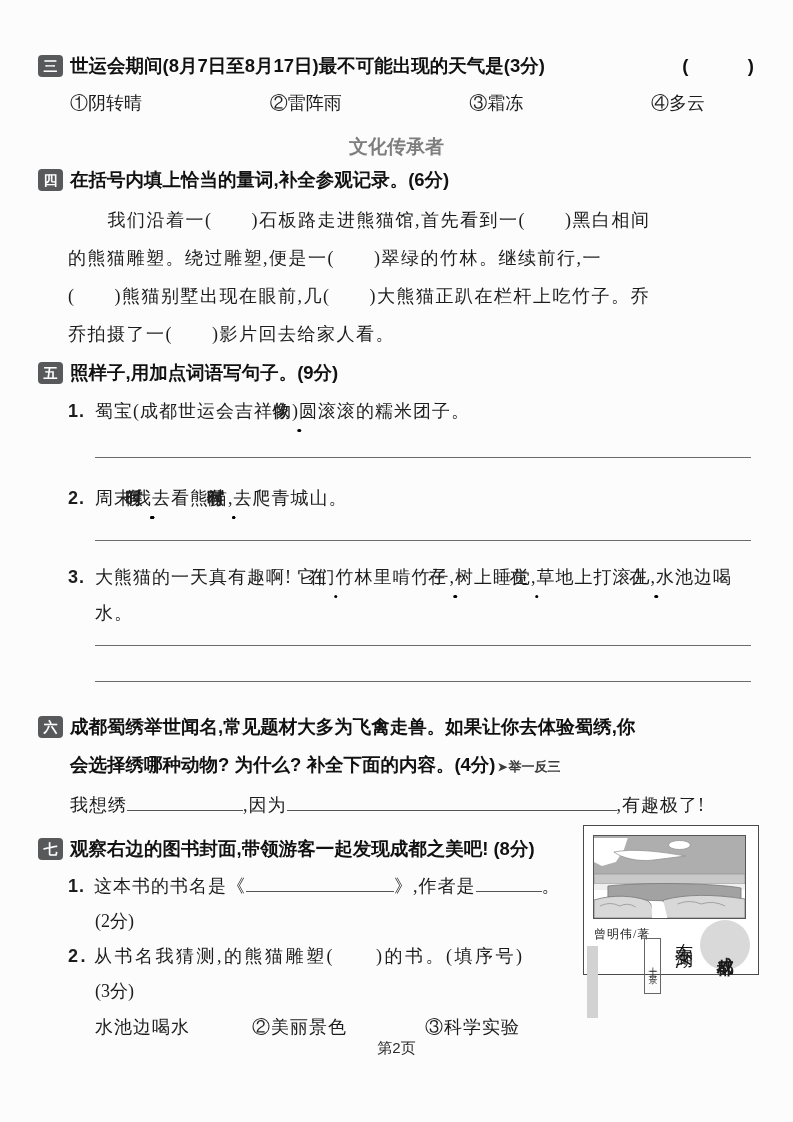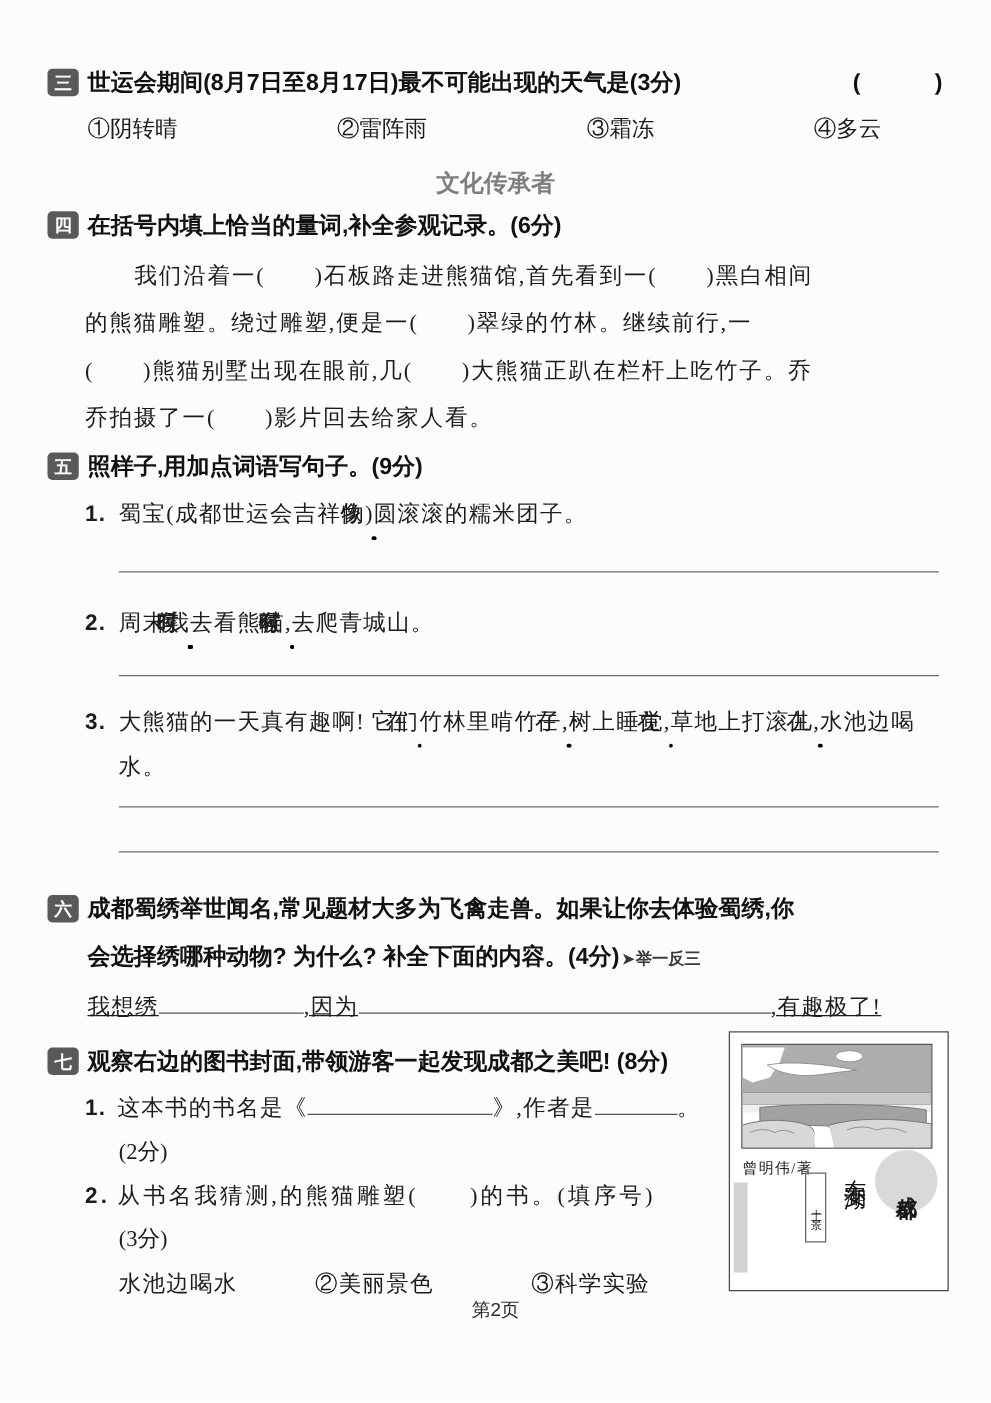--- a/index.html
+++ b/index.html
@@ -86,21 +86,21 @@
   .q7-text { width: 572px; }
   .q7-item { font-size: 18px; letter-spacing: 1px; line-height: 30px; white-space: nowrap; padding-left: 30px; }
   .q7-item .q5-num { width: 26px; }
   .score-line { padding-left: 57px; font-size: 18px; margin-top: 8px; }
   .q7-opts { display: flex; padding-left: 57px; margin-top: 12px; font-size: 18px; letter-spacing: 1px; }
   .q7-opts span:nth-child(2) { margin-left: 62px; }
   .q7-opts span:nth-child(3) { margin-left: 78px; }
   
   .book {
     position: absolute; top: -10px; right: -4px;
-    width: 176px; height: 208px;
+    width: 176px; height: 150px;
     background: #ffffff;
     border: 1.5px solid #4a4a4a;
   }
   .book-pic {
     position: absolute; left: 9px; top: 9px; right: 12px; height: 84px;
     border: 1px solid #555; overflow: hidden; background: #fff;
   }
   .book-author { position: absolute; left: 10px; top: 100px; font-size: 12px; letter-spacing: 1px; color: #222; }
   .city-circle {
     position: absolute; left: 116px; top: 94px;
@@ -188,21 +188,21 @@
     <span class="badge" style="margin-top:8px;">六</span>
     <span class="head-text">成都蜀绣举世闻名,常见题材大多为飞禽走兽。如果让你去体验蜀绣,你</span>
   </div>
   <div class="sec-head q6-title2" style="line-height:38px;">
     <span>会选择绣哪种动物? 为什么? 补全下面的内容。(4分)</span>
     <span class="lift-tag">
       <span class="lift-arrow">➤</span>
       <span>举一反三</span>
     </span>
   </div>
-  <div class="fill-row" style="margin-top:4px;text-decoration:underline;">
+  <div class="fill-row" style="margin-top:4px;">
     <span>我想绣</span><span class="blank" style="width:116px;"></span><span>,因为</span><span class="blank" style="width:330px;"></span><span>,有趣极了!</span>
   </div>
 
   <div class="q7">
     <div class="q7-text">
       <div class="sec-head">
         <span class="badge">七</span>
         <span class="head-text">观察右边的图书封面,带领游客一起发现成都之美吧! (8分)</span>
       </div>
       <div class="q7-item mt8">

